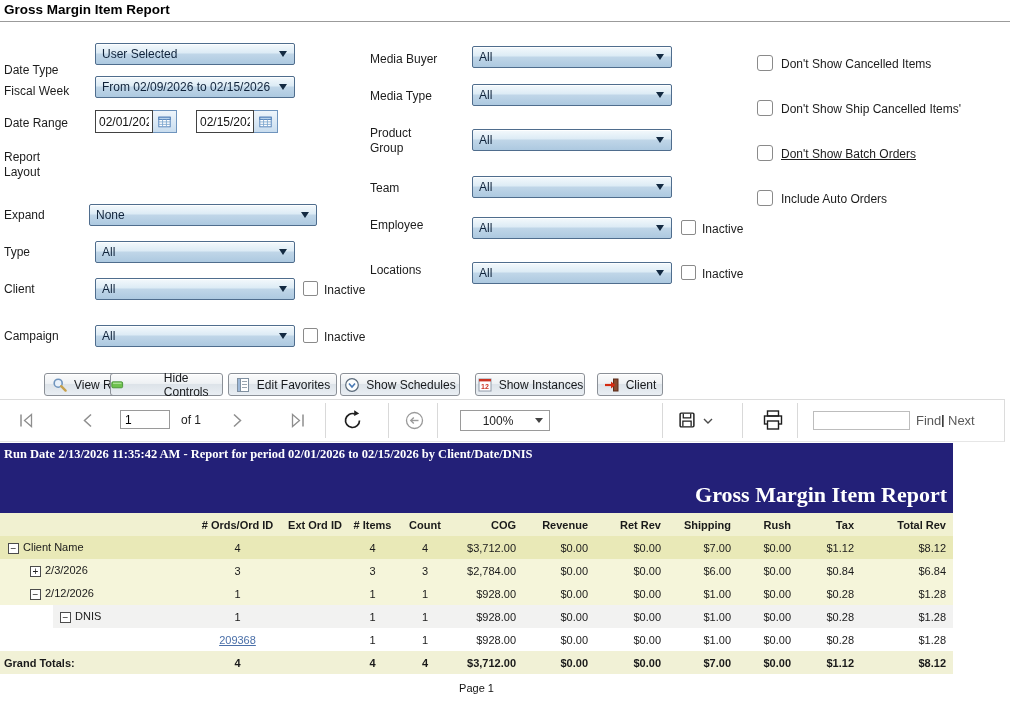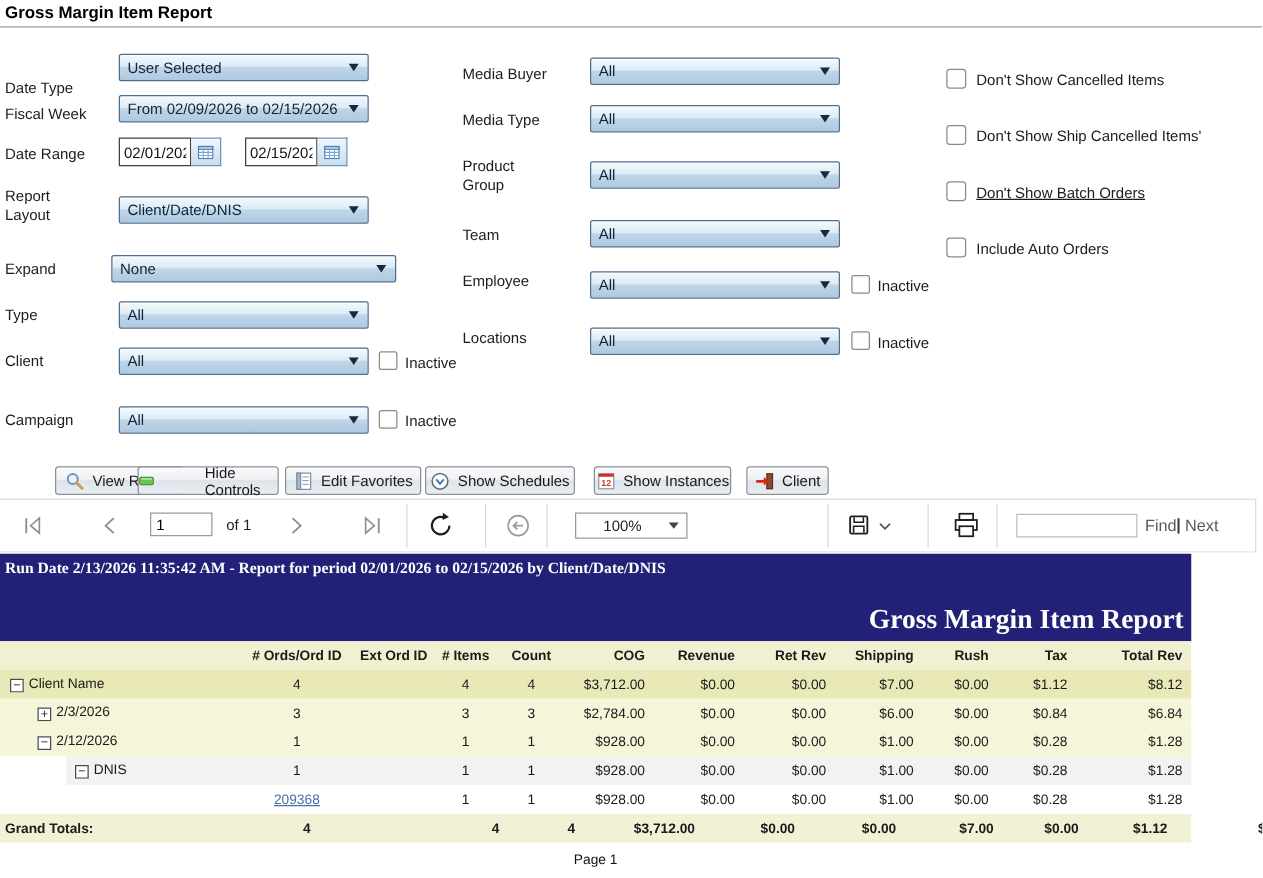--- a/index.html
+++ b/index.html
@@ -55,21 +55,21 @@
   .rtitle{position:absolute;right:6px;bottom:5px;font-family:"Liberation Serif",serif;font-weight:bold;font-size:22px;}
   .trow{display:grid;grid-template-columns:190px 95px 60px 55px 50px 70px 72px 73px 70px 60px 63px 92px;
         width:950px;padding-right:3px;align-items:center;font-size:11px;height:23px;position:relative;}
   .thead{height:23px;font-weight:bold;background:#f1f1d1;}
   .trow .c{position:relative;z-index:1;}
   .c.m{text-align:center;}
   .c.r{text-align:right;padding-right:4px;}
   .c.lab{white-space:nowrap;overflow:hidden;}
   .ind0{padding-left:8px;} .ind1{padding-left:30px;} .ind2{padding-left:60px;} .indg{padding-left:4px;}
   .bg-client{background:#e9e9b7;} .bg-date{background:#f5f5da;} .bg-white{background:#fff;}
-  .bg-grand{background:#f1f1d6;font-weight:bold;gap:8px;}
+  .bg-grand{background:#f1f1d6;font-weight:bold;}
   .bg-dnis{background:#fff;}
   .bg-dnis::before{content:"";position:absolute;left:53px;right:0;top:0;bottom:0;background:#f2f2f1;z-index:0;}
   .xbox{display:inline-block;width:11px;height:11px;box-sizing:border-box;border:1px solid #4c4c4c;background:#fff;
         font-size:10px;line-height:9px;text-align:center;color:#222;margin-right:4px;vertical-align:-1px;}
   .rlink{color:#4a6fa8;text-decoration:underline;cursor:pointer;}
   .pagelbl{position:absolute;left:0;top:239px;width:953px;text-align:center;font-size:11px;color:#111;}
 </style>
 </head>
 <body>
 
@@ -108,24 +108,20 @@
       <rect x="1.5" y="2.5" width="13" height="11" fill="#fff" stroke="#4a7ab5"></rect>
       <rect x="1.5" y="2.5" width="13" height="2.6" fill="#b7d2ec" stroke="#4a7ab5"></rect>
       <line x1="5.8" y1="5.1" x2="5.8" y2="13.5" stroke="#7fa8cf"></line>
         <line x1="10.2" y1="5.1" x2="10.2" y2="13.5" stroke="#7fa8cf"></line>
       <line x1="1.5" y1="7.9" x2="14.5" y2="7.9" stroke="#7fa8cf"></line>
         <line x1="1.5" y1="10.7" x2="14.5" y2="10.7" stroke="#7fa8cf"></line>
     </svg>
   </div>
 
   <div class="abs flabel" style="left:4px;top:150px;width:58px;">Report Layout</div>
-  <div class="abs combo" style="left:95px;top:157px;width:200px;">
-    <span class="combo-text">Client/Date/DNIS</span>
-    <span class="combo-arrow"></span>
-  </div>
 
   <div class="abs flabel" style="left:4px;top:208px;">Expand</div>
   <div class="abs combo" style="left:89px;top:204px;width:228px;">
     <span class="combo-text">None</span>
     <span class="combo-arrow"></span>
   </div>
 
   <div class="abs flabel" style="left:4px;top:245px;">Type</div>
   <div class="abs combo" style="left:95px;top:241px;width:200px;">
     <span class="combo-text">All</span>

